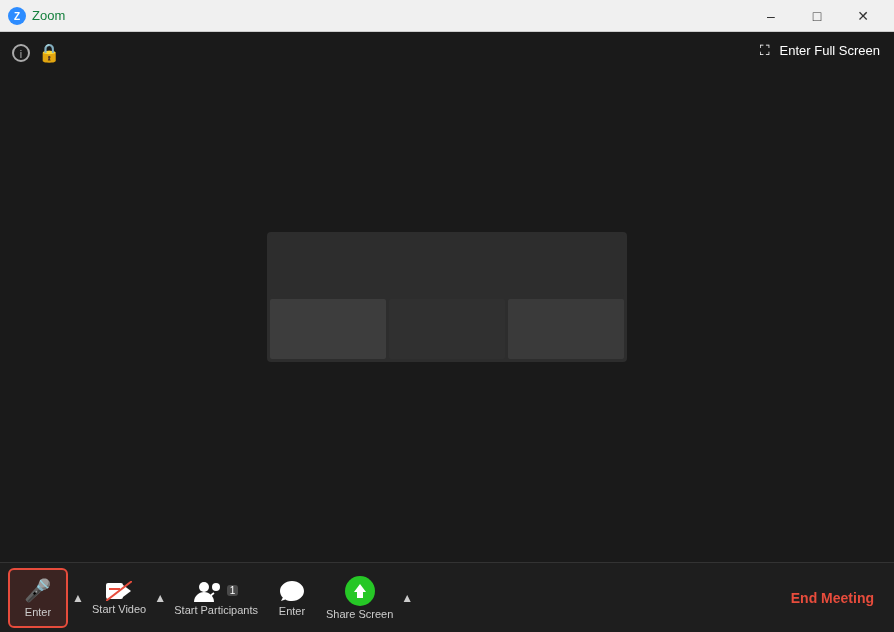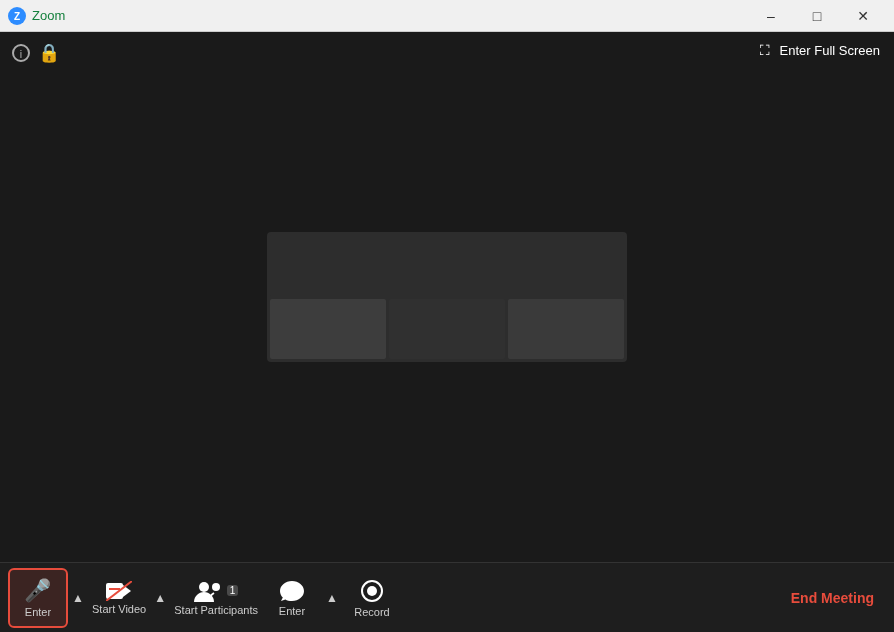--- a/index.html
+++ b/index.html
@@ -306,32 +306,33 @@
 
   <div class="toolbar-item">
     <div class="icon-area">
       <svg width="26" height="24" viewBox="0 0 26 24" fill="white">
         <path d="M13 2C6.4 2 1 6.5 1 12c0 2.5 1 4.8 2.8 6.6L2 22l4.4-1.5C7.9 21.5 10.4 22 13 22c6.6 0 12-4.5 12-10S19.6 2 13 2z" fill="white"></path>
       </svg>
     </div>
     <span class="label">Enter</span>
   </div>
 
+  <div class="toolbar-item">
+    <div class="icon-area">
+      <div class="share-screen-icon-bg">
+        <svg width="18" height="18" viewBox="0 0 18 18" fill="white">
+          <polygon points="9,2 15,10 12,10 12,16 6,16 6,10 3,10" fill="white"></polygon>
+        </svg>
+      </div>
+    </div>
+    <span class="label">Share Screen</span>
+  </div>
 
   <div class="arrow-btn">
     <span style="font-size:12px; color:#ccc;">▲</span>
   </div>
 
-  <div class="toolbar-item">
-    <div class="icon-area">
-      <svg width="26" height="26" viewBox="0 0 26 26" fill="none">
-        <circle cx="13" cy="13" r="10" stroke="white" stroke-width="2" fill="none"></circle>
-        <circle cx="13" cy="13" r="5" fill="white"></circle>
-      </svg>
-    </div>
-    <span class="label">Record</span>
-  </div>
 
 
   <div class="end-meeting-btn">
     <span>End Meeting</span>
   </div>
 </div>
 
 </body></html>

